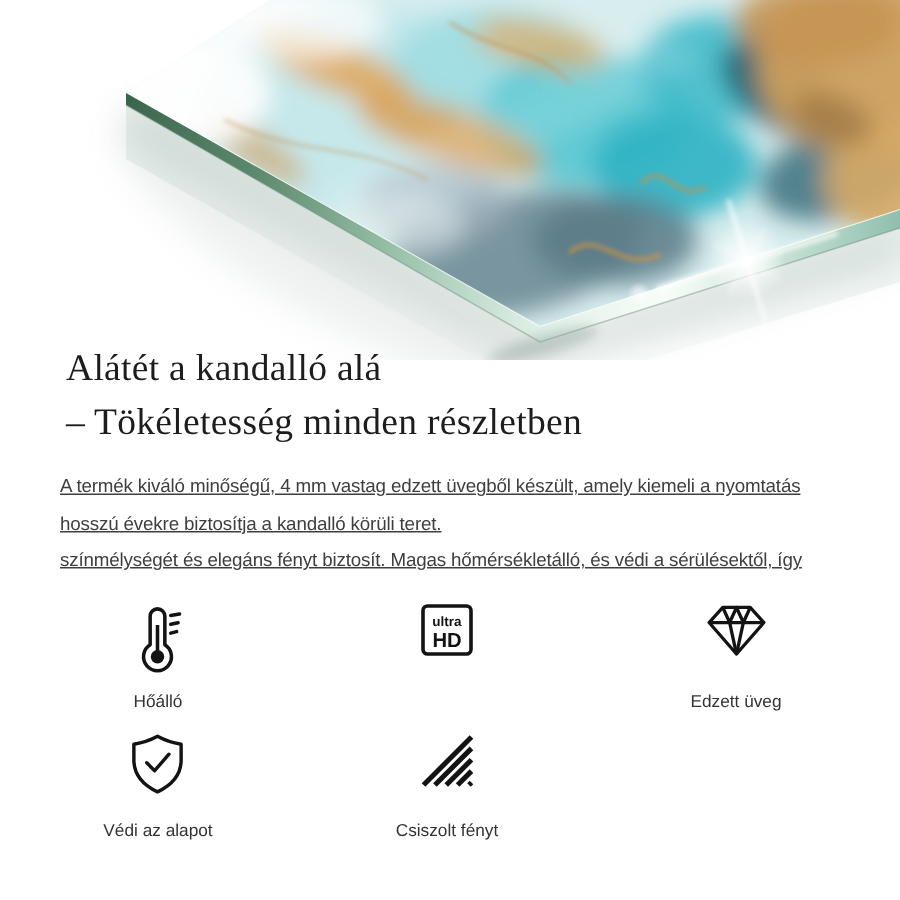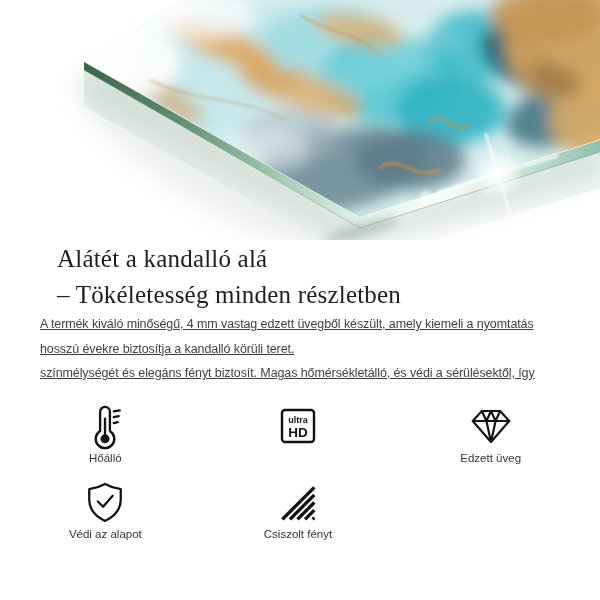--- a/index.html
+++ b/index.html
@@ -2,37 +2,37 @@
 <html><head>
 <meta charset="utf-8">
 <style>
   html,body { margin:0; padding:0; }
   body {
     width:600px; height:600px; position:relative; overflow:hidden;
     background:#ffffff; font-family:"Liberation Sans", sans-serif;
   }
   .hero { position:absolute; top:0; left:0; }
   .heading {
-    position:absolute; left:40px; top:224px; margin:17px;
+    position:absolute; left:40px; top:224px; margin:4px;
     font-family:"Liberation Serif","DejaVu Serif",serif;
     font-size:25px; line-height:36px; font-weight:400; color:#1d1d1d;
     letter-spacing:0.2px; white-space:nowrap;
   }
   .desc {
     position:absolute; left:40px; top:312px;
     font-size:12.5px; line-height:24.5px; color:#3e3e3e;
     letter-spacing:-0.1px; white-space:nowrap;text-decoration:underline;
   }
   .features {
     position:absolute; left:9px; top:402px; width:578px;
     display:grid; grid-template-columns:repeat(3,1fr); row-gap:14px;
   }
   .feature { display:flex; flex-direction:column; align-items:center; }
-  .icon-box { height:48px; display:flex; align-items:center; justify-content:center; }
-  .flabel { margin-top:2px; font-size:11.5px; color:#333333; text-align:right; }
+  .icon-box { height:48px; display:flex; justify-content:center; }
+  .flabel { margin-top:12px; font-size:11.5px; color:#333333; text-align:right; }
   .ico { stroke:#131313; fill:none; stroke-width:2.4; }
   .ico-fill { fill:#131313; stroke:none; }
 </style>
 </head>
 <body>
 
 <svg class="hero" width="600" height="240" viewBox="0 0 600 240" aria-hidden="true">
   <defs>
     <clipPath id="panelClip">
         <path d="M84,62 L180,0 L600,0 L600,140 L360,218 Z"></path>

